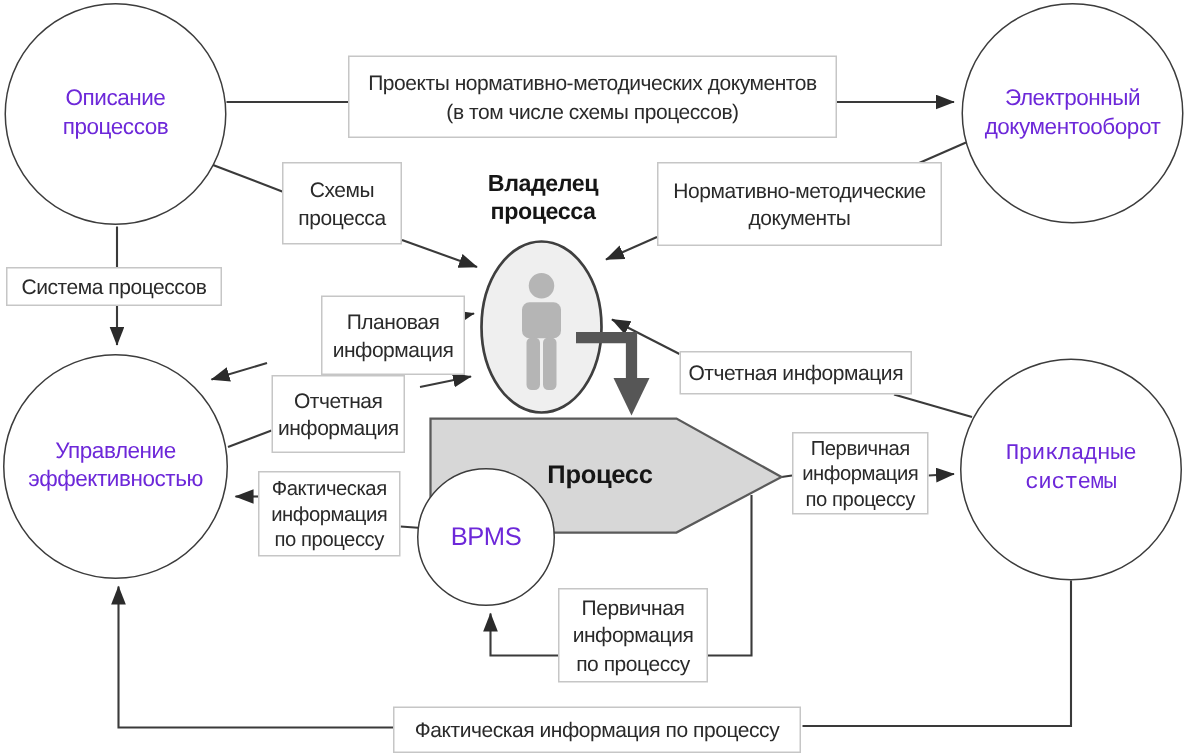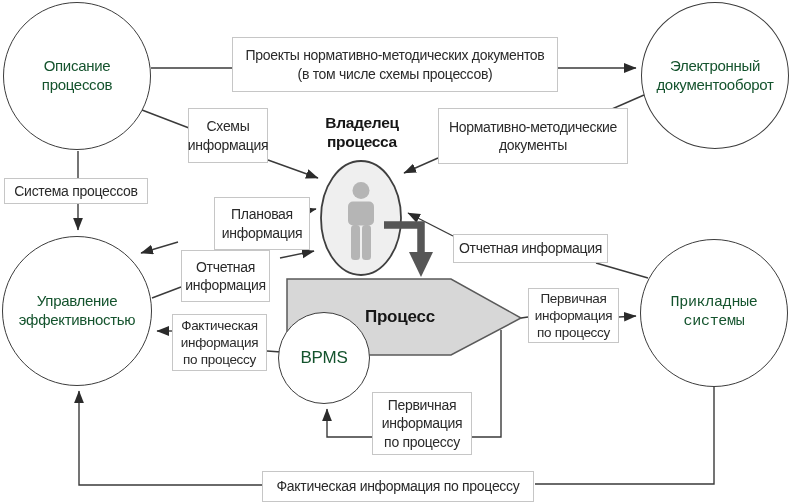--- a/index.html
+++ b/index.html
@@ -8,21 +8,21 @@
     font-family:"Liberation Sans","DejaVu Sans",sans-serif;color:#222;
   }
   #wires{position:absolute;left:0;top:0;z-index:0;}
   .node{
     position:absolute;display:flex;align-items:center;justify-content:center;
     text-align:center;white-space:pre-line;box-sizing:border-box;z-index:2;
     letter-spacing:-0.3px;line-height:1.25;
   }
   .circle{
     background:#fff;border:1.6px solid #3c3c3c;border-radius:50%;
-    font-size:15px;color:#14532d;
+    font-size:15px;color:#6d28d9;
   }
   .labelbox{
     background:#fff;border:1px solid #c6c6c6;font-size:14px;color:#2a2a2a;
     line-height:1.3;padding:1px 2px;
   }
   .labelbox.small{font-size:13.5px;line-height:1.28;}
   .floatlabel{background:transparent;border:none;font-weight:bold;color:#161616;}
   #owner-label{font-size:15.5px;}
   #process-label{font-size:17px;letter-spacing:-0.2px;text-align:right;}
   #bpms-circle{font-size:17px;}
@@ -94,21 +94,21 @@
 
   <div class="node floatlabel" id="owner-label" style="left:306px;top:110px;width:112px;height:44px;">Владелец
 процесса</div>
 
   <div class="node floatlabel" id="process-label" style="left:317px;top:306px;width:166px;height:22px;">Процесс</div>
 
   <div class="node labelbox" style="left:232px;top:37px;width:326px;height:55px;">Проекты нормативно-методических документов
 (в том числе схемы процессов)</div>
 
   <div class="node labelbox" style="left:188px;top:108px;width:80px;height:55px;">Схемы
-информация</div>
+процесса</div>
 
   <div class="node labelbox" style="left:438px;top:108px;width:190px;height:56px;">Нормативно-методические
 документы</div>
 
   <div class="node labelbox" style="left:4px;top:178px;width:144px;height:26px;">Система процессов</div>
 
   <div class="node labelbox" style="left:178px;top:197px;width:96px;height:53px;margin-left:36px;">Плановая
 информация</div>
 
   <div class="node labelbox" style="left:181px;top:250px;width:89px;height:52px;">Отчетная

